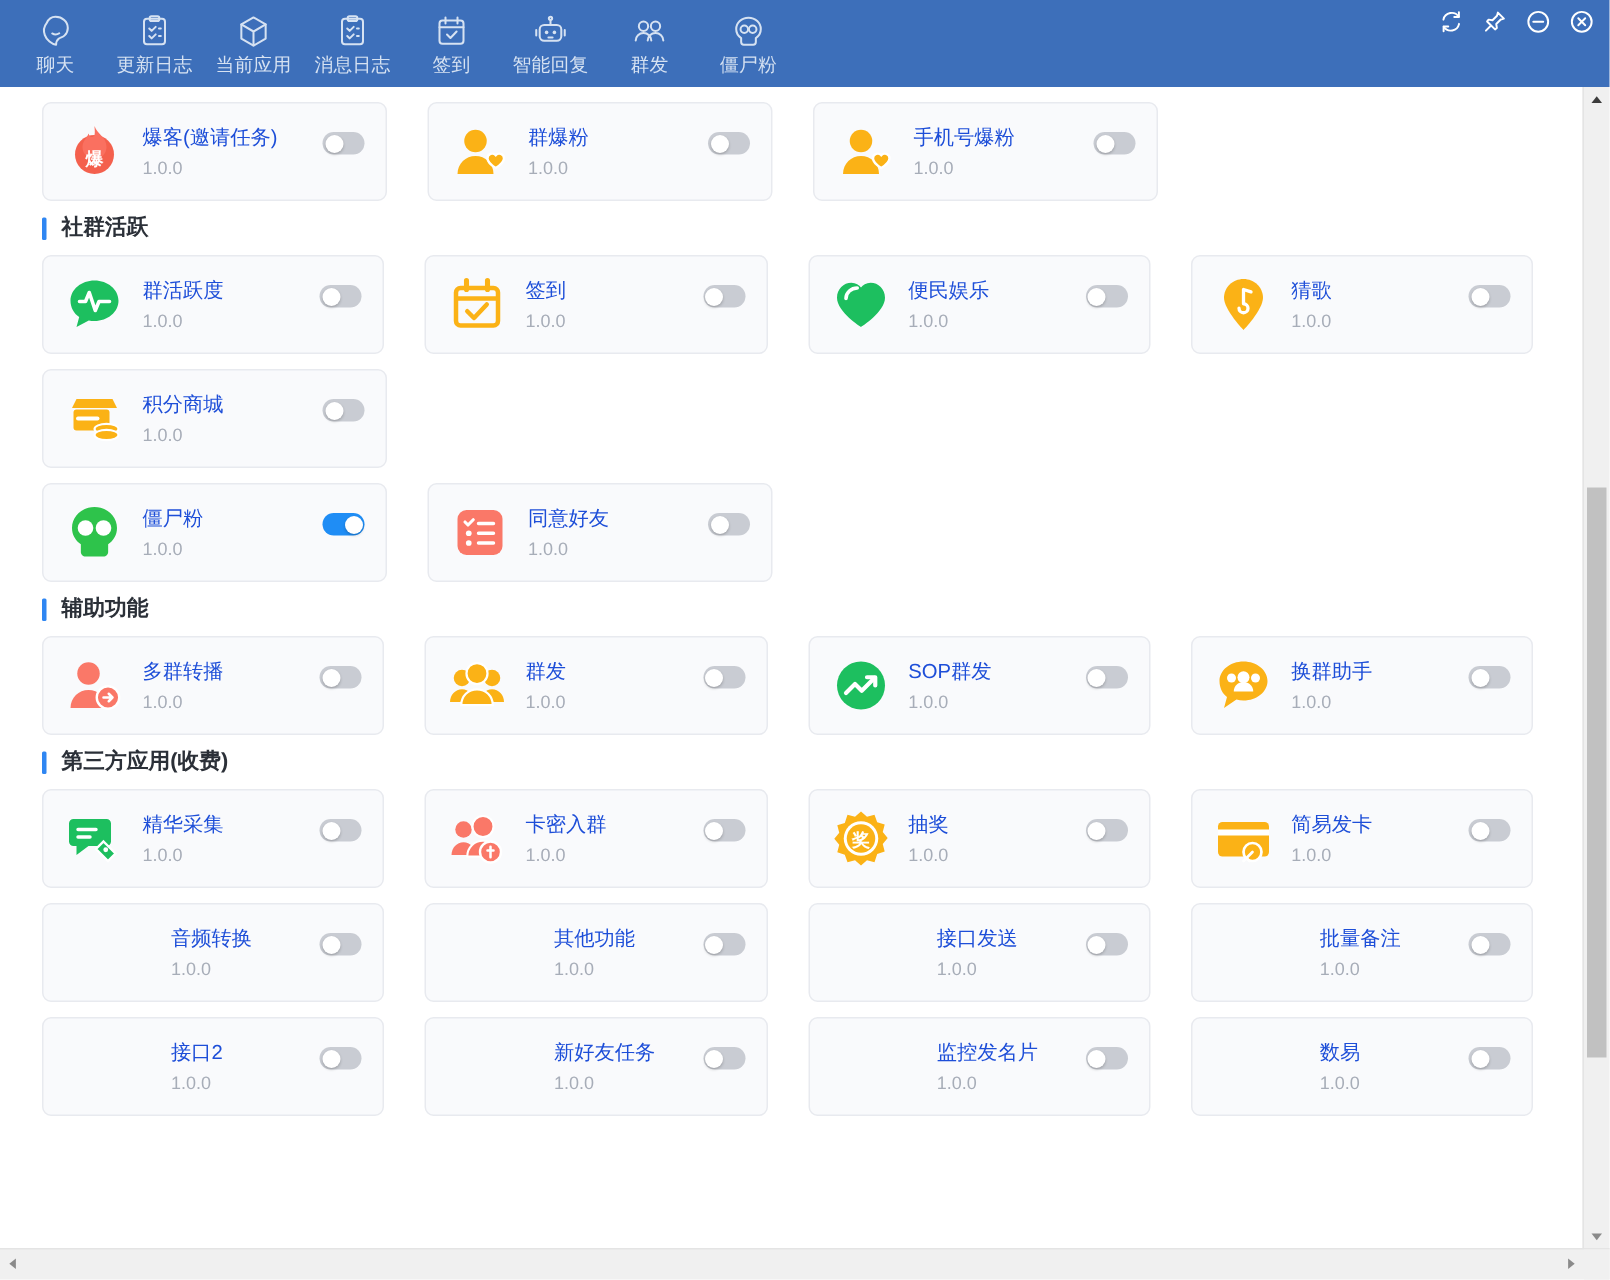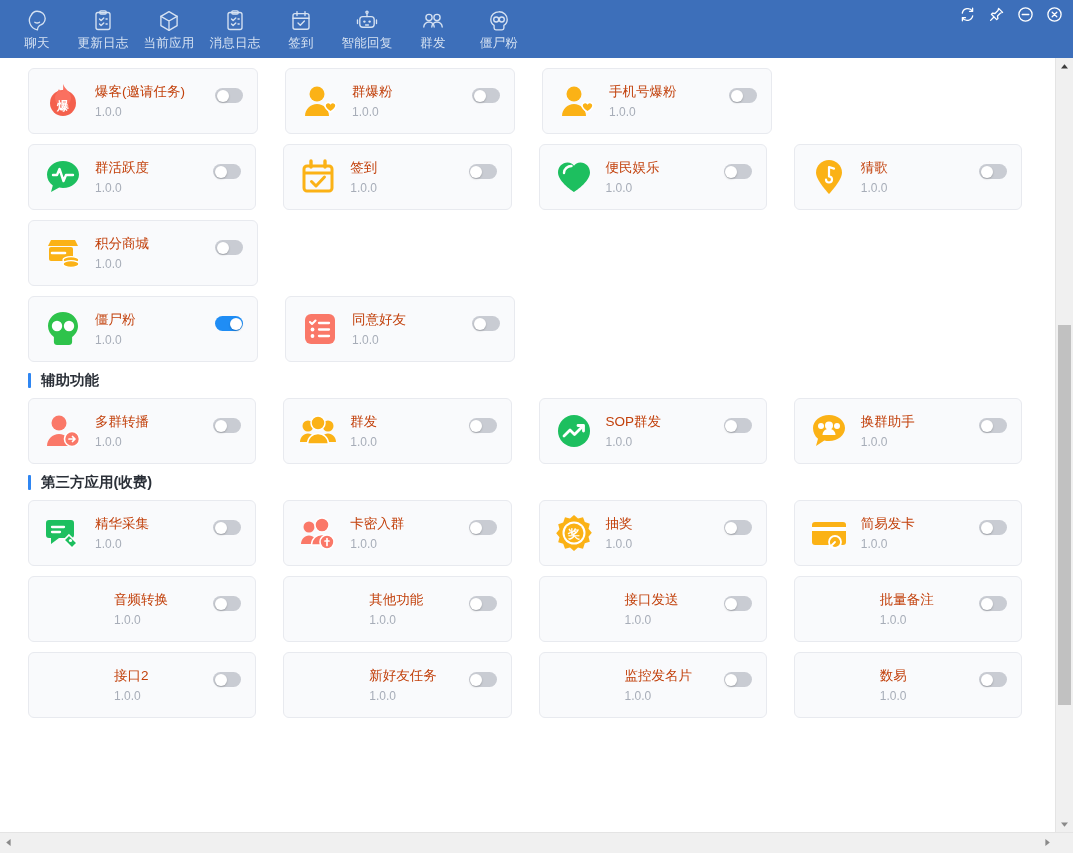--- a/index.html
+++ b/index.html
@@ -59,21 +59,21 @@
   }
   .card.noicon{justify-content:flex-start;padding-left:0;}
   .card-ico{
     width:40px;height:40px;flex:0 0 40px;
     display:flex;align-items:center;justify-content:center;
     margin-right:12px;
   }
   .card-ico svg{display:block;}
   .card-txt{display:flex;flex-direction:column;justify-content:center;gap:5px;flex:1;min-width:0;}
   .card.noicon .card-txt{padding-left:85px;}
-  .card-name{font-size:13.5px;color:#c2410c;line-height:16px;white-space:nowrap;}
+  .card-name{font-size:13.5px;color:#1d4ed8;line-height:16px;white-space:nowrap;}
   .card-ver{font-size:12px;color:#a7adb8;line-height:14px;}
   .toggle{
     width:28px;height:15px;border-radius:8px;background:#c9ccd3;
     position:absolute;right:14px;top:19px;cursor:pointer;
     transition:background .15s;
   }
   .toggle .knob{
     position:absolute;width:12px;height:12px;border-radius:50%;
     background:#ffffff;top:1.5px;left:1.5px;
     box-shadow:0 1px 2px rgba(0,0,0,.22);
@@ -268,20 +268,24 @@
             </span>
             <span class="card-txt">
               <span class="card-name">手机号爆粉</span>
               <span class="card-ver">1.0.0</span>
             </span>
             <span class="toggle">
               <span class="knob"></span>
             </span>
           </div>
         </div>
+        <div class="section">
+          <span class="bar"></span>
+          <span class="title">社群活跃</span>
+        </div>
         <div class="row">
           <div class="card">
             <span class="card-ico">
               <svg width="40" height="40" viewBox="0 0 40 40">
                 <path d="M20 4c8.8 0 16 6 16 13.5S28.8 31 20 31c-1.3 0-2.6-.1-3.8-.4L8 35l1.8-6.6C6.2 25.9 4 22 4 17.5 4 10 11.2 4 20 4z" fill="#1dbf5f"></path>
                 <path d="M10 18h4l2.5-6 4 12 2.5-6H30" fill="none" stroke="#fff" stroke-width="2.4" stroke-linecap="round" stroke-linejoin="round"></path>
               </svg>
             </span>
             <span class="card-txt">
               <span class="card-name">群活跃度</span>

